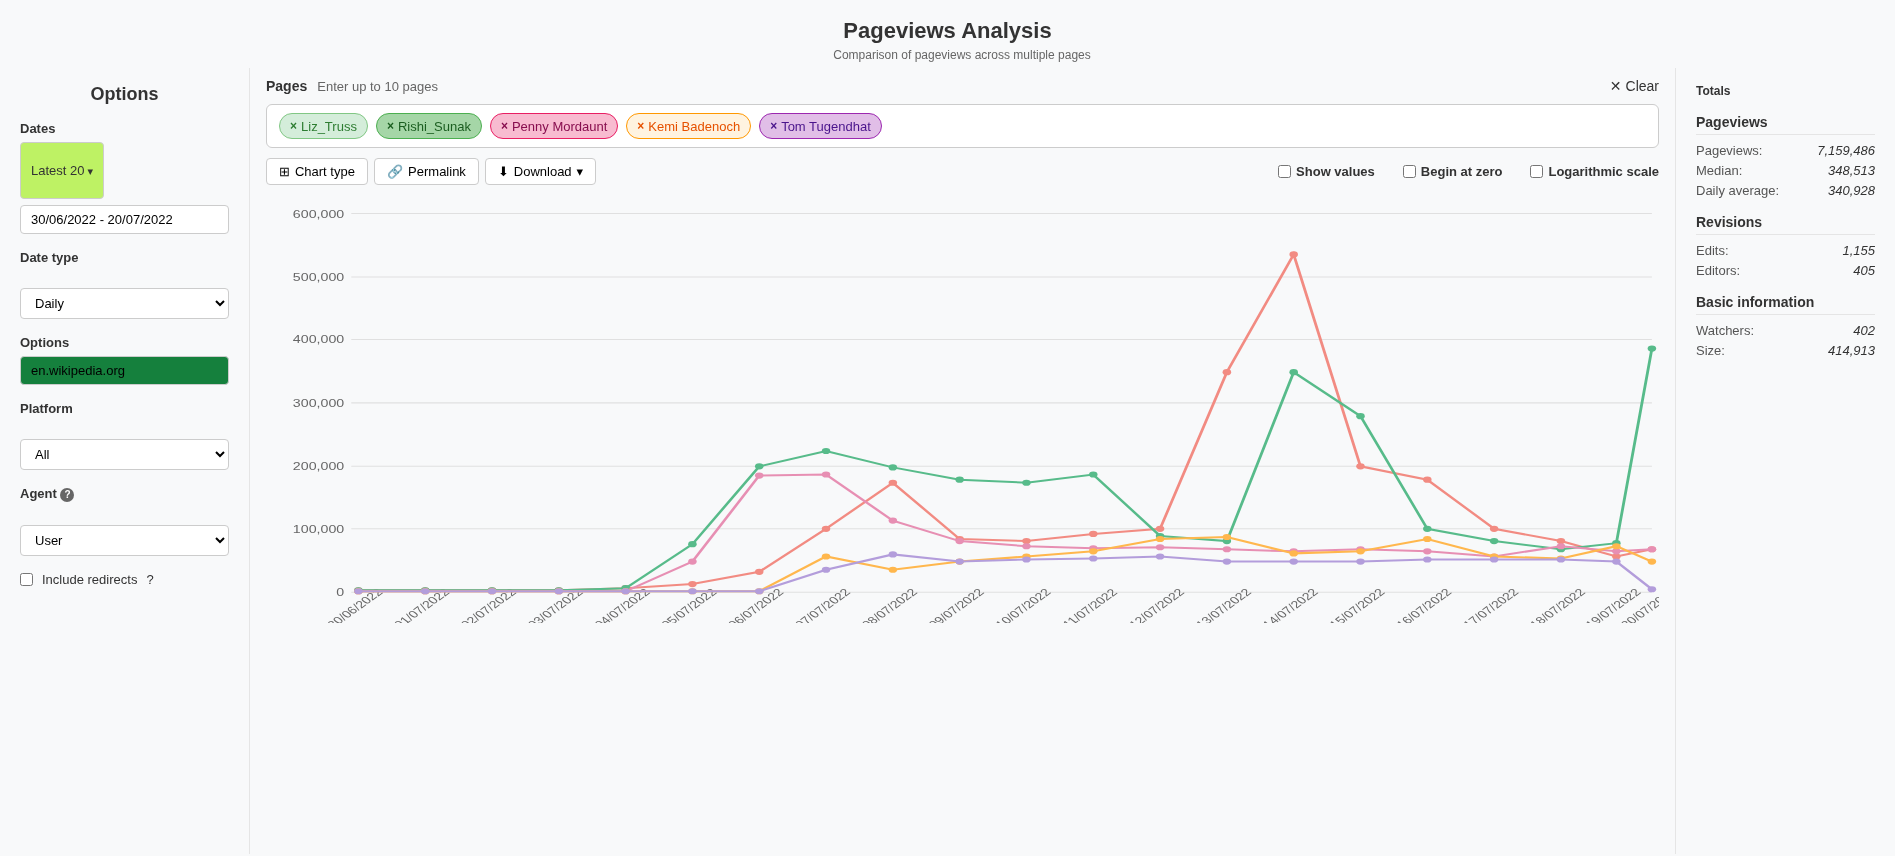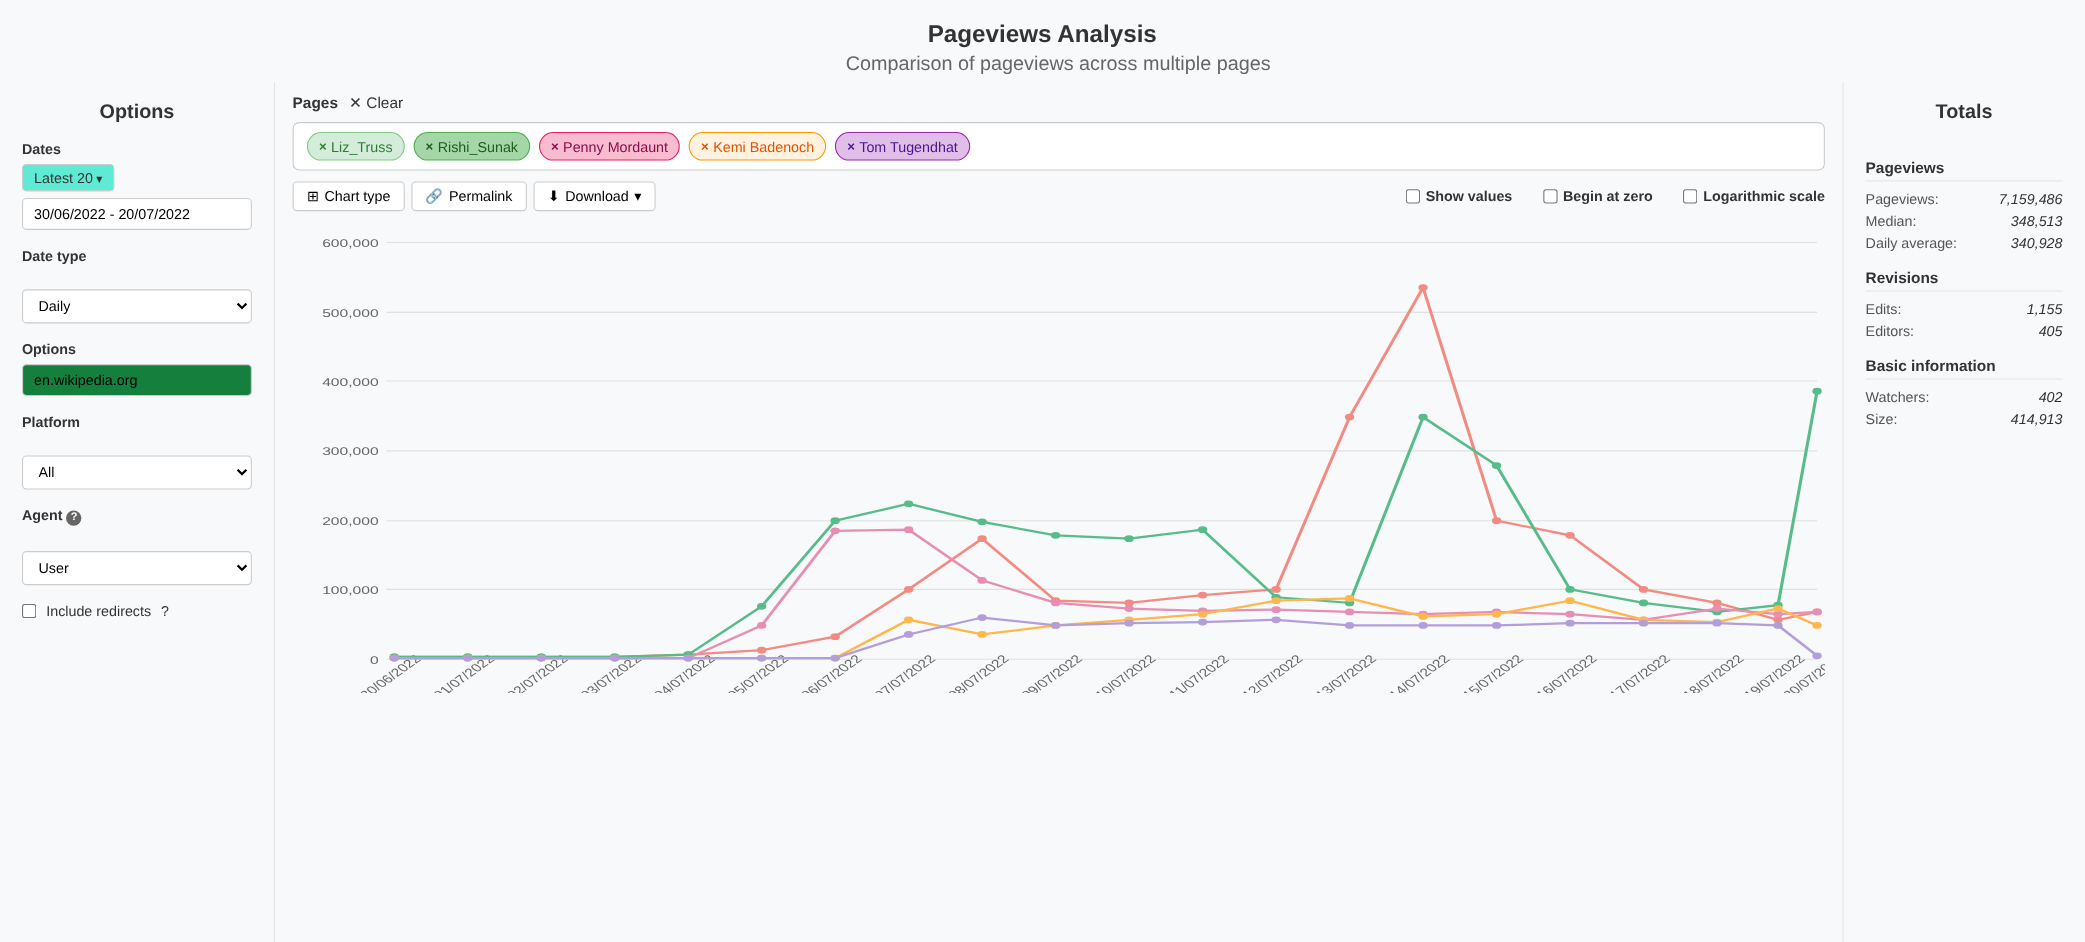--- a/index.html
+++ b/index.html
@@ -1,31 +1,31 @@
 <!DOCTYPE html>
 <html><head>
   <meta charset="utf-8">
   <style>
     * { box-sizing: border-box; margin: 0; padding: 0; }
     body { font-family: -apple-system, BlinkMacSystemFont, 'Segoe UI', sans-serif; background: #f8f9fa; color: #333; font-size: 14px; }
 
     .page-header { text-align: center; padding: 18px 0 6px; }
     .page-title { font-size: 22px; font-weight: 700; }
-    .page-subtitle { font-size: 18px; color: #666; margin-top: 4px; padding-left: 29px; }
+    .page-subtitle { font-size: 12px; color: #666; margin-top: 4px; padding-left: 29px; }
 
     .layout { display: flex; height: calc(100vh - 70px); }
 
     
     .sidebar { width: 250px; min-width: 250px; padding: 16px 20px; background: #f8f9fa; border-right: 1px solid #e5e5e5; }
     .sidebar-title { font-size: 18px; font-weight: 600; text-align: center; margin-bottom: 16px; }
     .form-group { margin-bottom: 16px; }
     .form-label { font-size: 13px; font-weight: 600; margin-bottom: 6px; display: block; }
     .form-label .help-icon { display: inline-block; width: 14px; height: 14px; background: #666; color: #fff; border-radius: 50%; font-size: 10px; text-align: center; line-height: 14px; cursor: pointer; }
     .date-display { display: flex; align-items: center; gap: 6px; }
-    .date-badge { background: #5eead4; border: 1px solid #ccc; border-radius: 4px; padding: 4px 10px; font-size: 13px; cursor: pointer; }
+    .date-badge { background: #bef264; border: 1px solid #ccc; border-radius: 4px; padding: 20px 10px; font-size: 13px; cursor: pointer; }
     .date-badge:after { content: ' ▾'; font-size: 11px; }
     .date-range { border: 1px solid #ccc; border-radius: 4px; padding: 6px 10px; font-size: 13px; width: 100%; background: #fff; }
     .form-select { width: 100%; border: 1px solid #ccc; border-radius: 4px; padding: 6px 10px; font-size: 13px; background: #fff; cursor: pointer; appearance: auto; margin-top: 17px; }
     .form-input { width: 100%; border: 1px solid #ccc; border-radius: 4px; padding: 6px 10px; font-size: 13px; background: #15803d; }
     .checkbox-label { display: flex; align-items: center; gap: 9px; font-size: 13px; cursor: pointer; }
     .checkbox-label input { cursor: pointer; }
 
     
     .main { flex: 1; padding: 10px 16px; overflow: hidden; }
 
@@ -47,21 +47,21 @@
     .checkbox-inline { display: flex; align-items: center; gap: 5px; font-size: 13px; cursor: pointer; }
     .checkbox-inline input { cursor: pointer; }
     .checkbox-inline strong { font-weight: 600; }
 
     
     .chart-area { position: relative; width: 100%; height: 430px; }
     .chart-area svg { width: 100%; height: 100%; }
 
     
     .totals { width: 220px; min-width: 220px; padding: 16px 20px; background: #f8f9fa; border-left: 1px solid #e5e5e5; }
-    .totals-title { font-size: 18px; font-weight: 600; text-align: center; margin-bottom: 32px; }
+    .totals-title { font-size: 12px; font-weight: 600; margin-bottom: 16px; }
     .totals-section { margin-bottom: 16px; }
     .totals-section-title { font-size: 14px; font-weight: 600; margin-bottom: 8px; color: #333; border-bottom: 1px solid #e5e5e5; padding-bottom: 4px; }
     .totals-row { display: flex; justify-content: space-between; font-size: 13px; margin-bottom: 5px; }
     .totals-row .label { color: #555; }
     .totals-row .value { font-weight: 500; font-style: italic; }
   </style>
 </head>
 <body>
 
 <div class="page-header">
@@ -124,20 +124,21 @@
         <span>Include redirects</span>
         <span class="help-icon">?</span>
       </label>
     </div>
   </div>
 
   <div class="main">
 
     <div class="pages-bar">
       <span class="pages-label">Pages</span>
+      <span class="pages-hint">Enter up to 10 pages</span>
       <button class="clear-btn">
         <span>✕</span>
         <span>Clear</span>
       </button>
     </div>
 
     <div class="tags-container">
       <span class="tag" style="background:#d4edda;border:1px solid #81c784;color:#2e7d32;">
         <span class="tag-x">×</span>
         <span>Liz_Truss</span>

